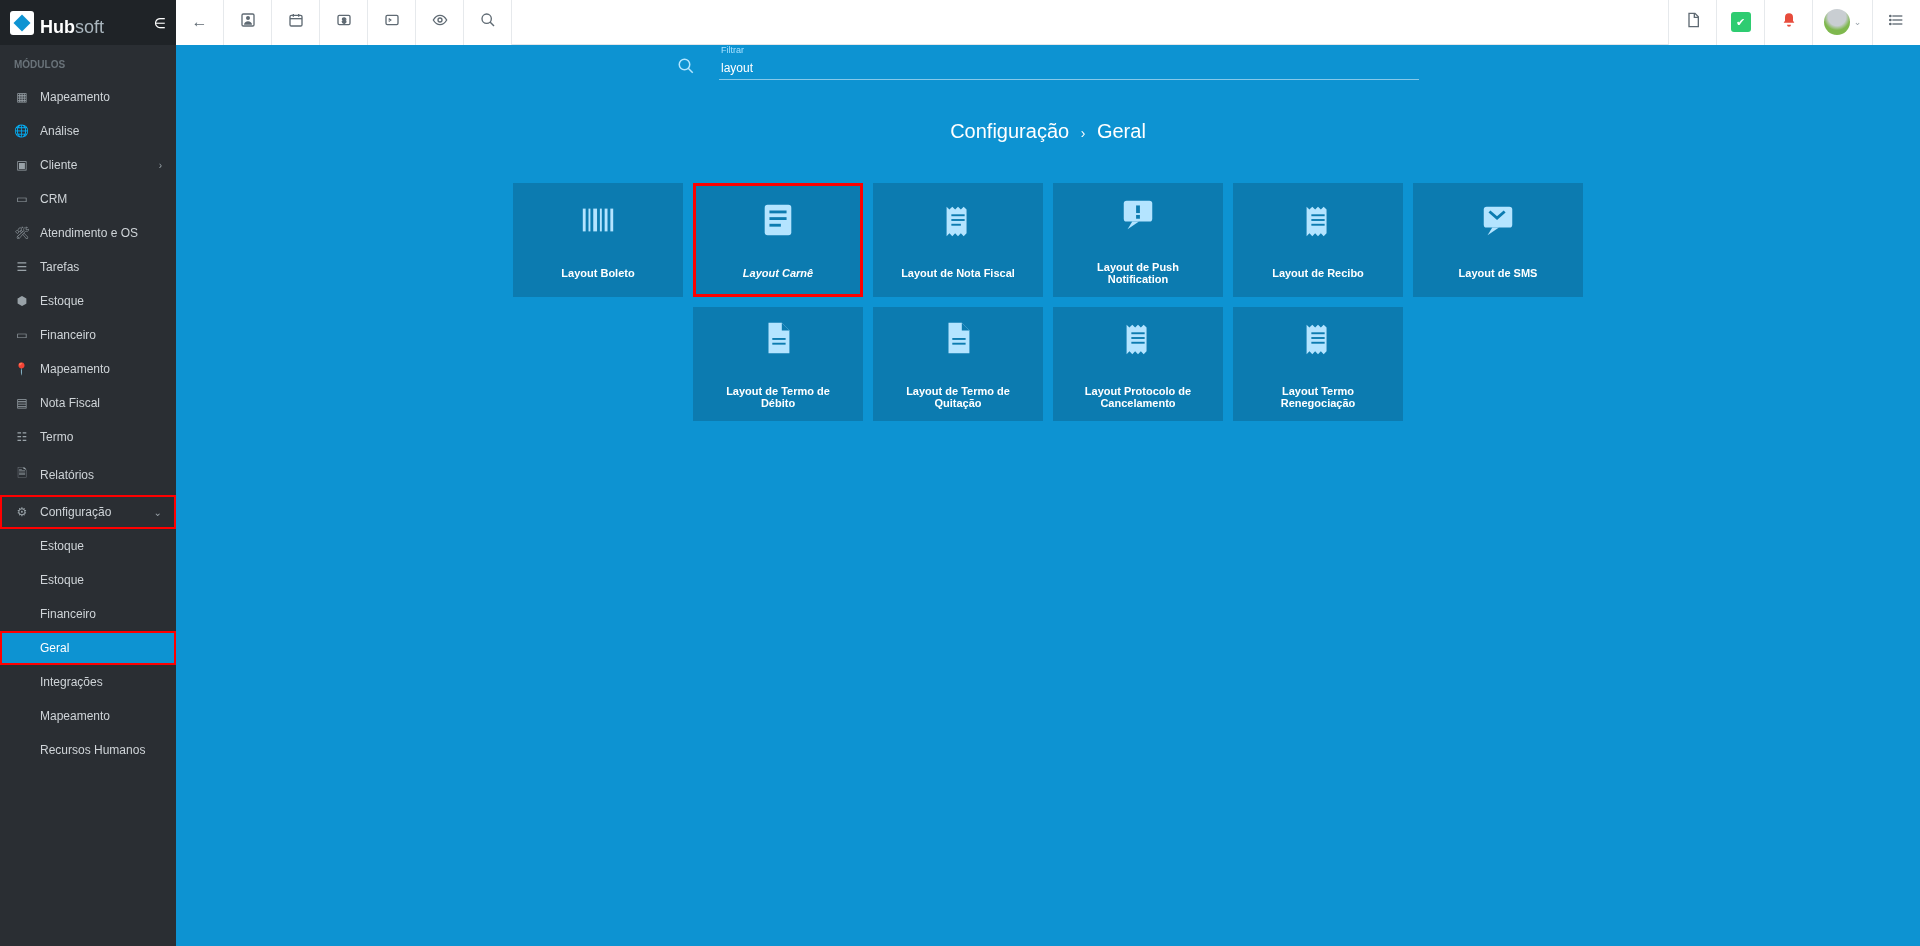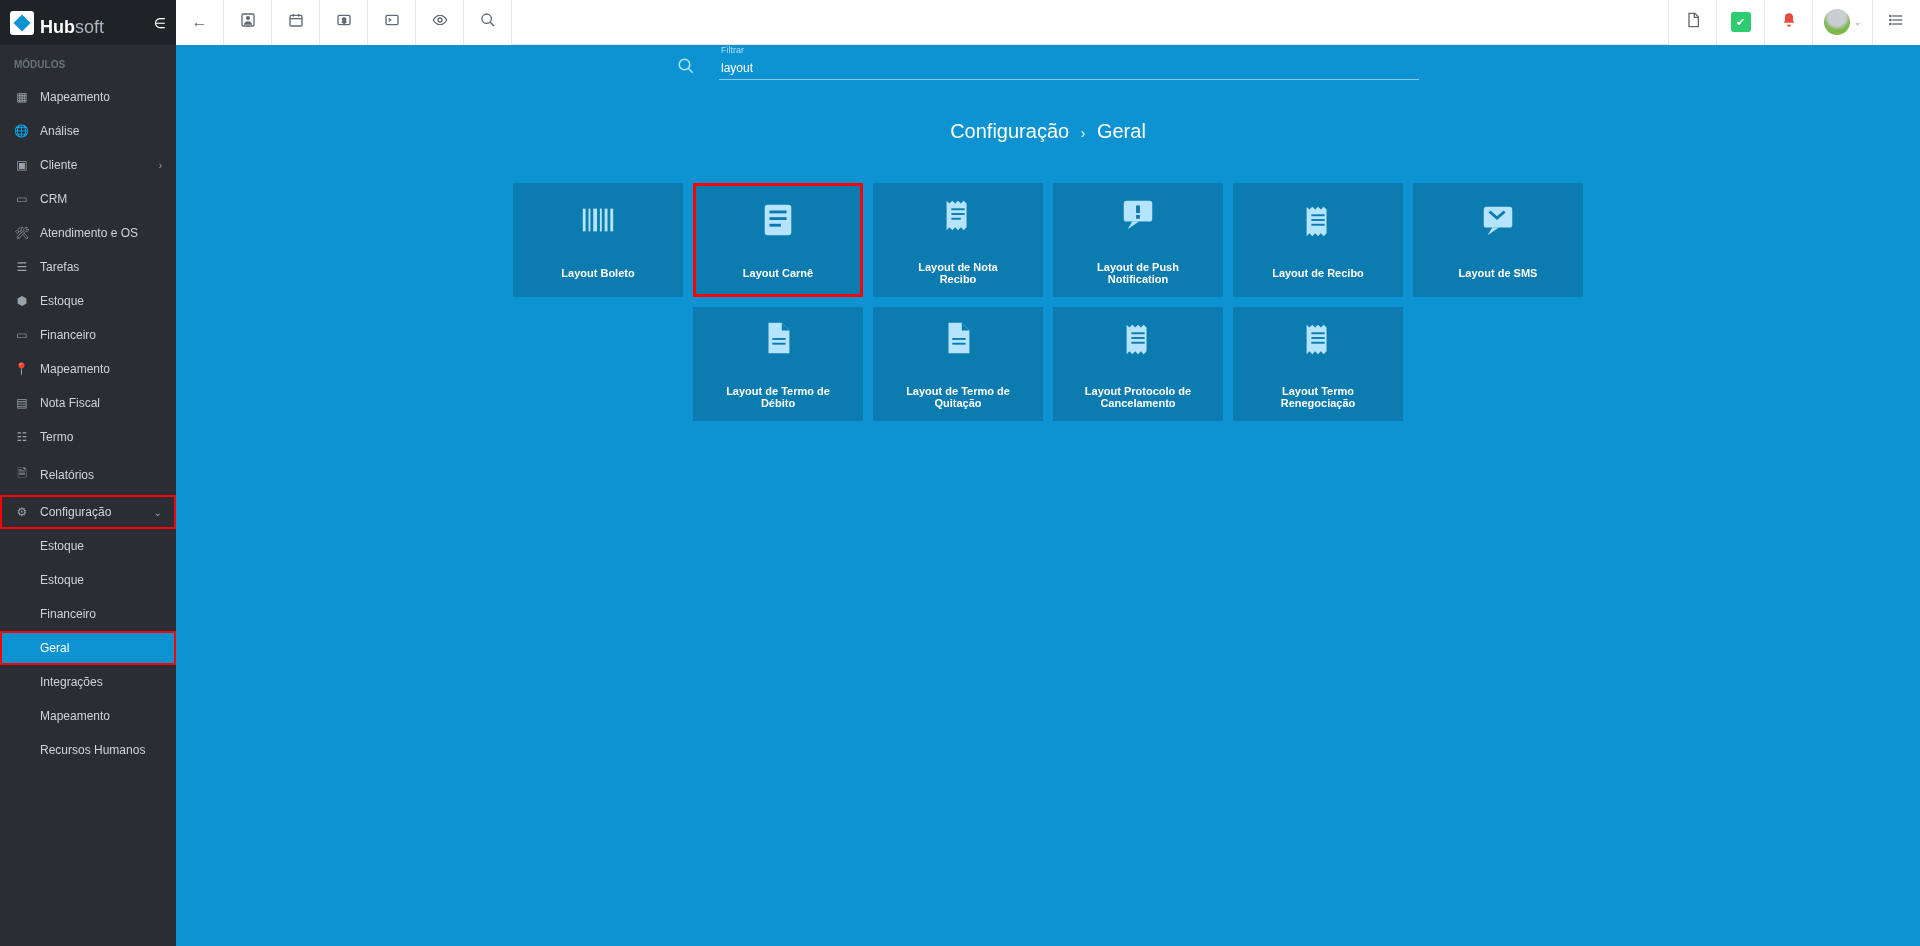--- a/index.html
+++ b/index.html
@@ -53,21 +53,21 @@
 
     .breadcrumb { text-align: center; font-size: 20px; color: #fff; margin-bottom: 40px; }
     .breadcrumb .sep { margin: 0 6px; font-size: 14px; }
 
     .cards { display: flex; flex-wrap: wrap; justify-content: center; gap: 10px; max-width: 1300px; margin: 0 auto; }
     .card { width: 170px; height: 114px; background: #0c7bb0; display: flex; flex-direction: column; align-items: center; justify-content: center; gap: 20px; cursor: pointer; padding: 26px; }
     .card-icon { font-size: 34px; color: #b3e5ff; }
     .card-icon svg { width: 38px; height: 38px; fill: #b4e4ff; }
     .card-label { font-size: 11px; color: #fff; text-align: center; font-weight: bold; }
 
-    .card.highlighted { outline: 3px solid #ff0000; outline-offset: -3px; }
+    .card.highlighted { outline: 3px solid #ff0000; outline-offset: -3px; font-style: italic; }
 
     
   </style>
 </head>
 <body>
 
 <div class="app">
 
   <div class="sidebar">
     <div class="logo-area">
@@ -309,21 +309,21 @@
         </div>
         <div class="card">
           <div class="card-icon">
             <svg viewBox="0 0 40 40">
                 <path d="M8 6l3 3 3-3 3 3 3-3 3 3 3-3 3 3v25l-3 3-3-3-3 3-3-3-3 3-3-3-3 3V6z"></path>
                 <rect x="13" y="14" width="14" height="2" fill="#0c7bb0"></rect>
                 <rect x="13" y="19" width="14" height="2" fill="#0c7bb0"></rect>
                 <rect x="13" y="24" width="10" height="2" fill="#0c7bb0"></rect>
               </svg>
           </div>
-          <div class="card-label">Layout de Nota Recibo</div>
+          <div class="card-label">Layout de Nota Fiscal</div>
         </div>
         <div class="card">
           <div class="card-icon">
             <svg viewBox="0 0 40 40">
                 <rect x="5" y="6" width="30" height="22" rx="3"></rect>
                 <path d="M14 28l-5 8 12-8z"></path>
                 <rect x="18" y="11" width="4" height="8" fill="#0c7bb0"></rect>
                 <rect x="18" y="21" width="4" height="4" fill="#0c7bb0"></rect>
               </svg>
           </div>

